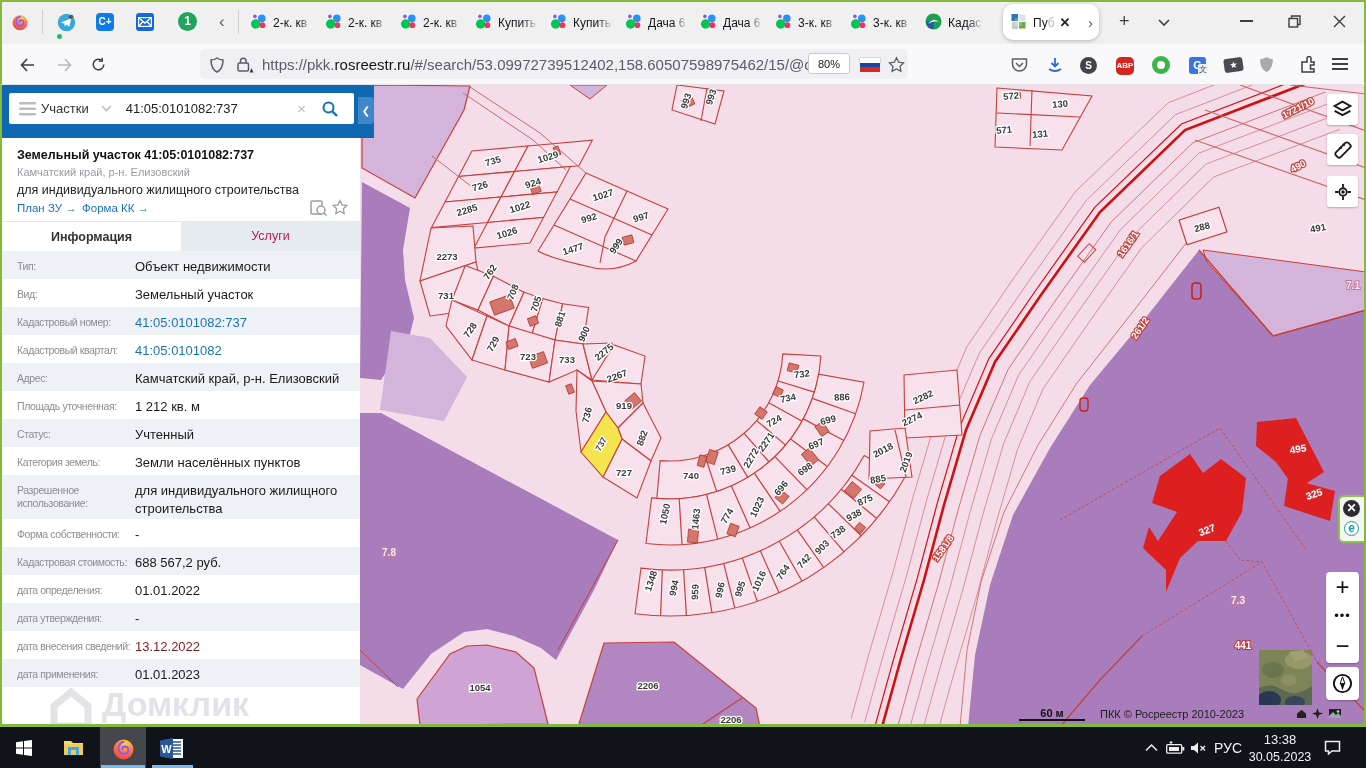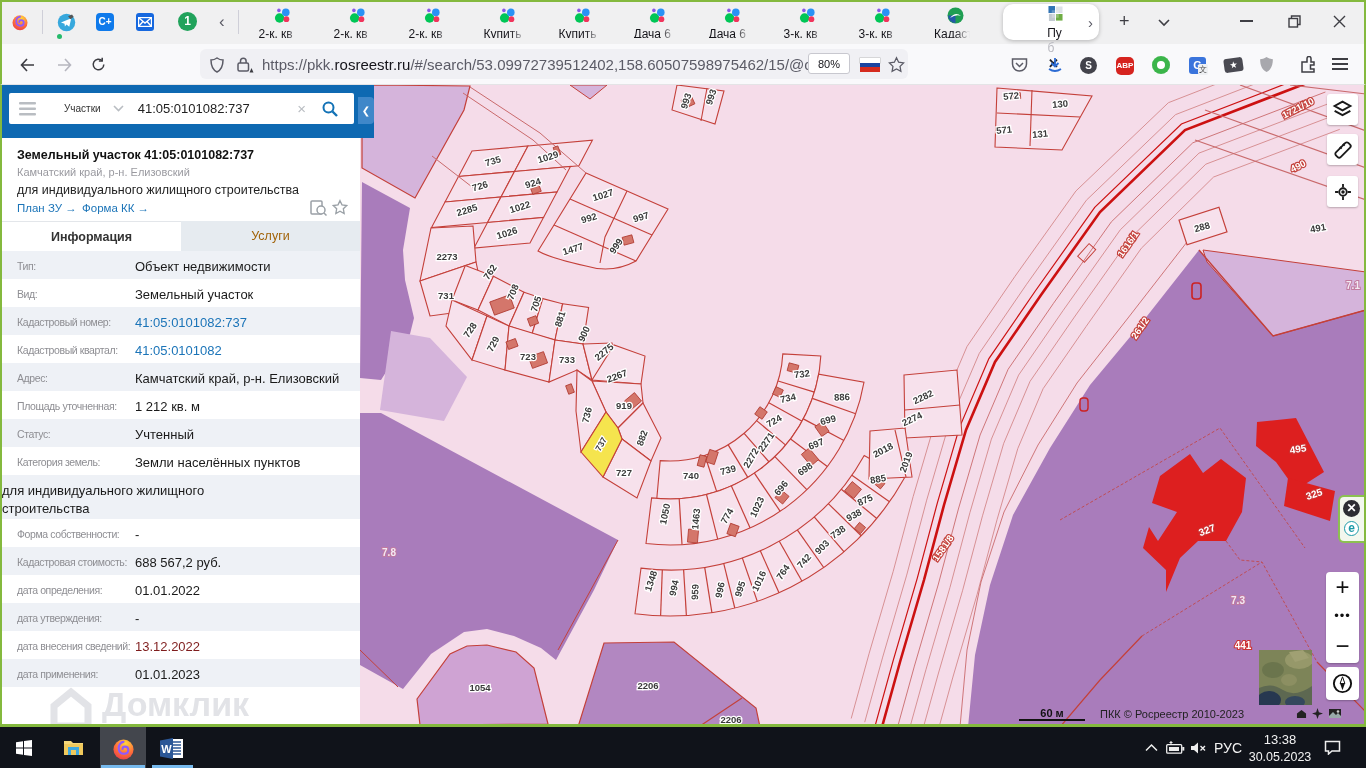--- a/index.html
+++ b/index.html
@@ -1,20 +1,20 @@
 <!DOCTYPE html>
 <html><head><meta charset="utf-8"><style>
 * { margin:0; padding:0; box-sizing:border-box; }
 html,body { width:1366px; height:768px; overflow:hidden; font-family:"Liberation Sans",sans-serif; }
 .abs { position:absolute; }
 #page { position:relative; width:1366px; height:768px; background:#fff; }
 
 #tabbar { position:absolute; left:0; top:0; width:1366px; height:44px; background:#f0f0f1; border-top:2px solid #84b93e; border-left:2px solid #84b93e; border-right:2px solid #84b93e; }
 #navbar { position:absolute; left:0; top:44px; width:1366px; height:41px; background:#f9f9fb; border-left:2px solid #84b93e; border-right:2px solid #84b93e; border-bottom:1px solid #e4e4e6; }
-.tab { position:absolute; top:7px; height:31px; display:flex; align-items:center; font-size:12px; color:#15141a;flex-direction:column; }
+.tab { position:absolute; top:7px; height:31px; display:flex; align-items:center; font-size:12px; color:#15141a; }
 .tabsep { position:absolute; top:10px; width:1px; height:24px; background:#cfcfd8; }
 #urlbar { position:absolute; left:200px; top:49px; width:708px; height:30px; background:#f0f0f4; border-radius:6px; display:flex; align-items:center; font-size:15px; color:#5b5b66; }
 
 #panel { position:absolute; left:2px; top:85px; width:358px; height:640px; background:#fff; }
 #phead { position:absolute; left:0; top:0; width:372px; height:53px; background:#0e69b2; }
 #searchbox { position:absolute; left:7px; top:8px; width:345px; height:31px; background:#fff; border-radius:2px; display:flex; align-items:center; }
 .prow { position:absolute; left:0; width:358px; display:flex; }
 .plab { flex:none; width:133px; padding:9px 0 0 15px; font-size:10.5px; color:#8e8e93; line-height:13px; letter-spacing:-0.4px; }
 .pval { flex:none; width:225px; padding:7px 0 0 0; font-size:13px; color:#1a1a1a; line-height:18px; }
 .rowa { background:#eef1f6; }
@@ -312,21 +312,21 @@
 <div id="panel">
   <div id="phead"></div>
   <div id="searchbox">
     <svg style="margin-left:10px" width="17" height="14" viewBox="0 0 17 14">
           <g fill="#b9bdc2">
             <rect width="17" height="2.4" y="0" rx="1"></rect>
             <rect width="17" height="2.4" y="5.5" rx="1"></rect>
             <rect width="17" height="2.4" y="11" rx="1"></rect>
           </g>
         </svg>
-    <span style="margin-left:28px;font-size:10px;color:#333">Участки</span>
+    <span style="margin-left:5px;font-size:13px;color:#333">Участки</span>
     <svg style="margin-left:12px" width="11" height="7" viewBox="0 0 11 7">
           <path d="M1 1 L5.5 5.5 L10 1" fill="none" stroke="#b9bdc2" stroke-width="1.6"></path>
         </svg>
     <span style="margin-left:14px;font-size:13px;color:#222">41:05:0101082:737</span>
     <span style="position:absolute;right:48px;color:#b9bdc2;font-size:15px">×</span>
     <svg style="position:absolute;right:16px" width="16" height="16" viewBox="0 0 16 16">
           <circle cx="6.5" cy="6.5" r="5" fill="none" stroke="#1272b6" stroke-width="2"></circle>
           <line x1="10.5" y1="10.5" x2="15" y2="15" stroke="#1272b6" stroke-width="2.4"></line>
         </svg>
   </div>
@@ -339,21 +339,21 @@
   <svg class="abs" style="left:308px;top:115px" width="17" height="16" viewBox="0 0 17 16" fill="none" stroke="#9aa0a6" stroke-width="1.5">
         <rect x="1" y="1" width="11" height="13" rx="1"></rect>
         <circle cx="11" cy="10" r="4" fill="#fff"></circle>
         <line x1="14" y1="13" x2="16.5" y2="15.5"></line>
       </svg>
   <svg class="abs" style="left:330px;top:114px" width="16" height="16" viewBox="0 0 24 24" fill="none" stroke="#9aa0a6" stroke-width="2">
         <path d="M12 2.5 L15 8.8 L22 9.8 L17 14.7 L18.2 21.7 L12 18.4 L5.8 21.7 L7 14.7 L2 9.8 L9 8.8 Z"></path>
       </svg>
 
   <div class="abs" style="left:0;top:136px;width:179px;height:30px;background:#fff;border-top:1px solid #e3e6ea;display:flex;align-items:center;justify-content:center;font-size:12.5px;font-weight:bold;color:#333">Информация</div>
-  <div class="abs" style="left:179px;top:136px;width:179px;height:30px;background:#e6ebf0;display:flex;align-items:center;justify-content:center;font-size:12.5px;color:#a16207">Услуги</div>
+  <div class="abs" style="left:179px;top:136px;width:179px;height:30px;background:#e6ebf0;display:flex;align-items:center;justify-content:center;font-size:12.5px;color:#be185d">Услуги</div>
 
   <div class="prow rowa" style="top:166px;height:28px">
         <div class="plab">Тип:</div>
         <div class="pval" style="color:#1a1a1a">Объект недвижимости</div>
       </div>
   <div class="prow " style="top:194px;height:28px">
         <div class="plab">Вид:</div>
         <div class="pval" style="color:#1a1a1a">Земельный участок</div>
       </div>
   <div class="prow rowa" style="top:222px;height:28px">
@@ -374,20 +374,21 @@
       </div>
   <div class="prow rowa" style="top:334px;height:28px">
         <div class="plab">Статус:</div>
         <div class="pval" style="color:#1a1a1a">Учтенный</div>
       </div>
   <div class="prow " style="top:362px;height:28px">
         <div class="plab">Категория земель:</div>
         <div class="pval" style="color:#1a1a1a">Земли населённых пунктов</div>
       </div>
   <div class="prow rowa" style="top:390px;height:44px">
+        <div class="plab">Разрешенное использование:</div>
         <div class="pval" style="color:#1a1a1a">для индивидуального жилищного строительства</div>
       </div>
   <div class="prow " style="top:434px;height:28px">
         <div class="plab">Форма собственности:</div>
         <div class="pval" style="color:#1a1a1a">-</div>
       </div>
   <div class="prow rowa" style="top:462px;height:28px">
         <div class="plab">Кадастровая стоимость:</div>
         <div class="pval" style="color:#1a1a1a">688 567,2 руб.</div>
       </div>

